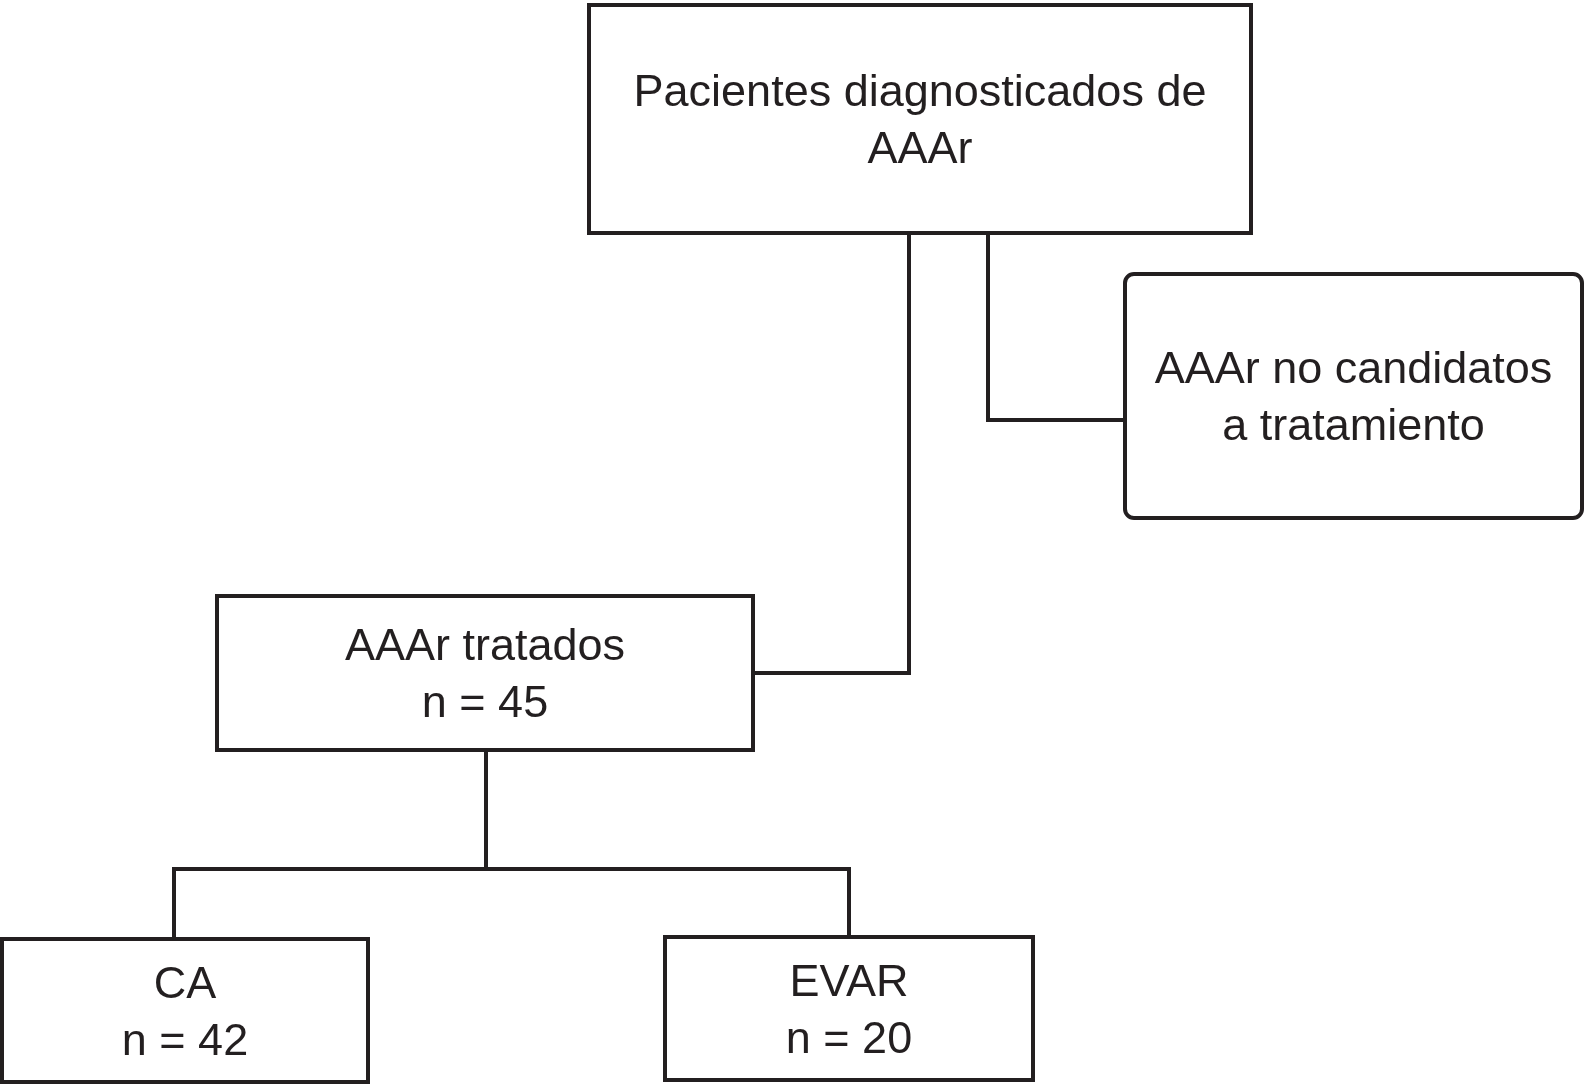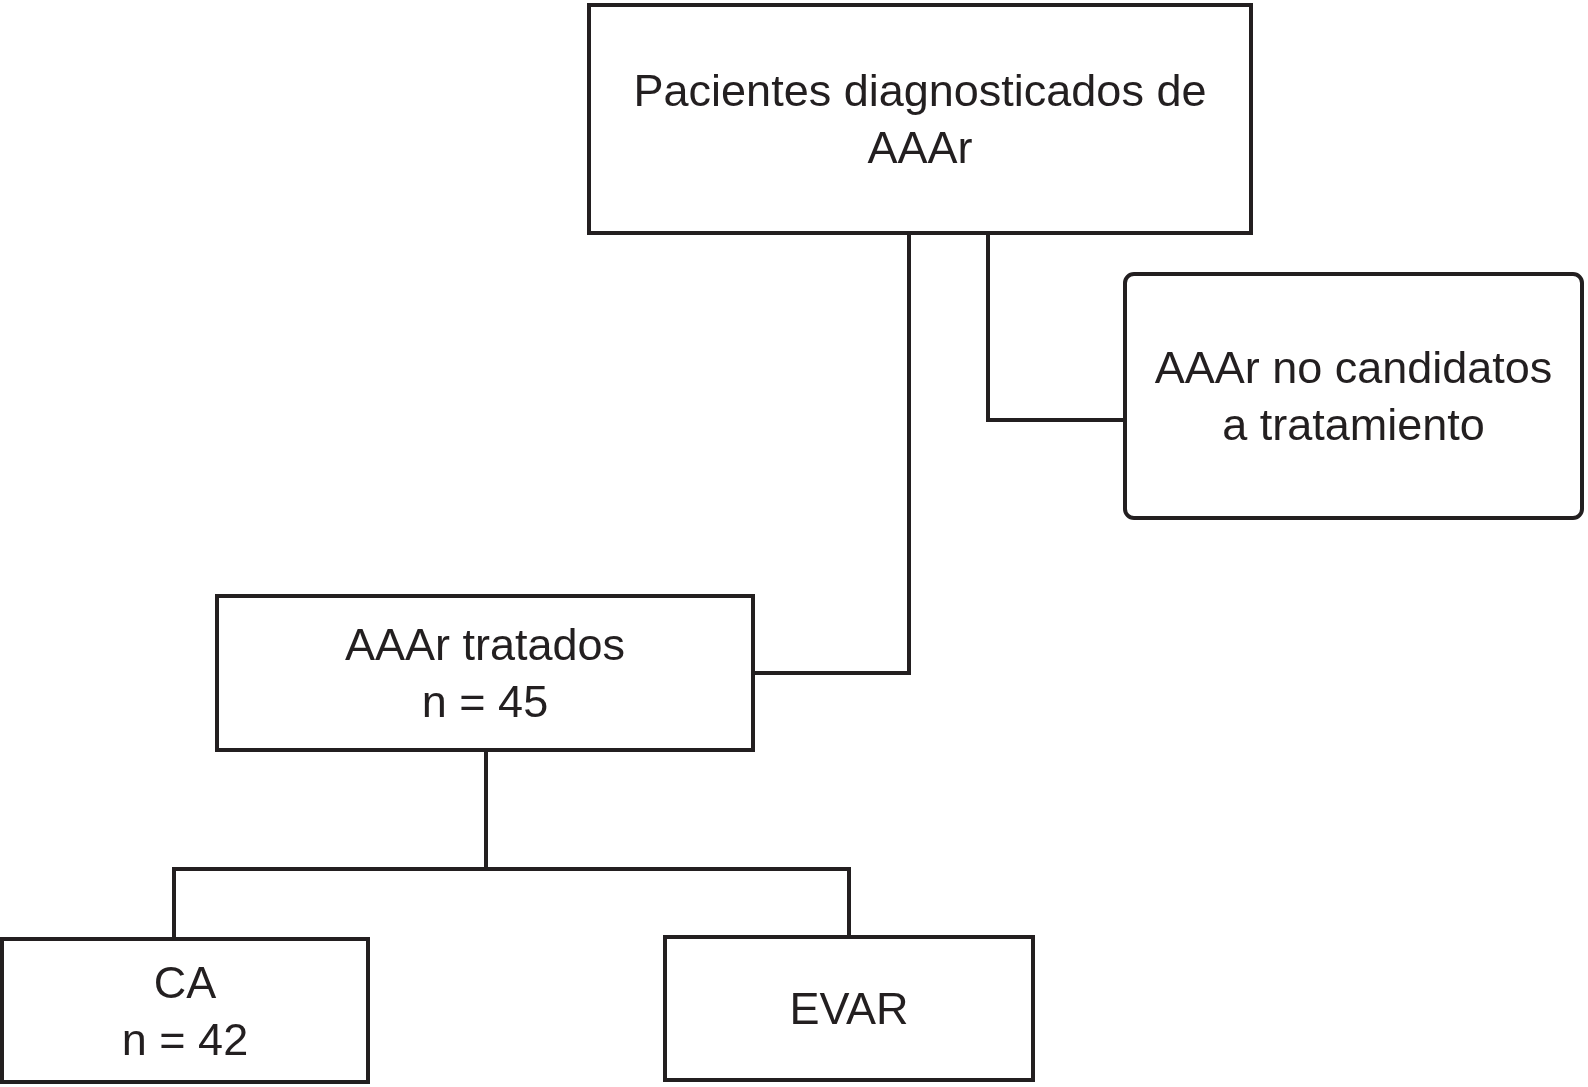--- a/index.html
+++ b/index.html
@@ -73,20 +73,21 @@
     <div>n = 45</div>
   </div>
 
   <div class="node" id="node-ca">
     <div>CA</div>
     <div>n = 42</div>
   </div>
 
   <div class="node" id="node-evar">
     <div>EVAR</div>
+    <div>n = 20</div>
   </div>
 
   <div class="conn" id="conn-v-diag-treated"></div>
   <div class="conn" id="conn-h-treated"></div>
   <div class="conn" id="conn-v-diag-notcand"></div>
   <div class="conn" id="conn-h-notcand"></div>
   <div class="conn" id="conn-v-treated-down"></div>
   <div class="conn" id="conn-h-branch"></div>
   <div class="conn" id="conn-v-ca"></div>
   <div class="conn" id="conn-v-evar"></div>

